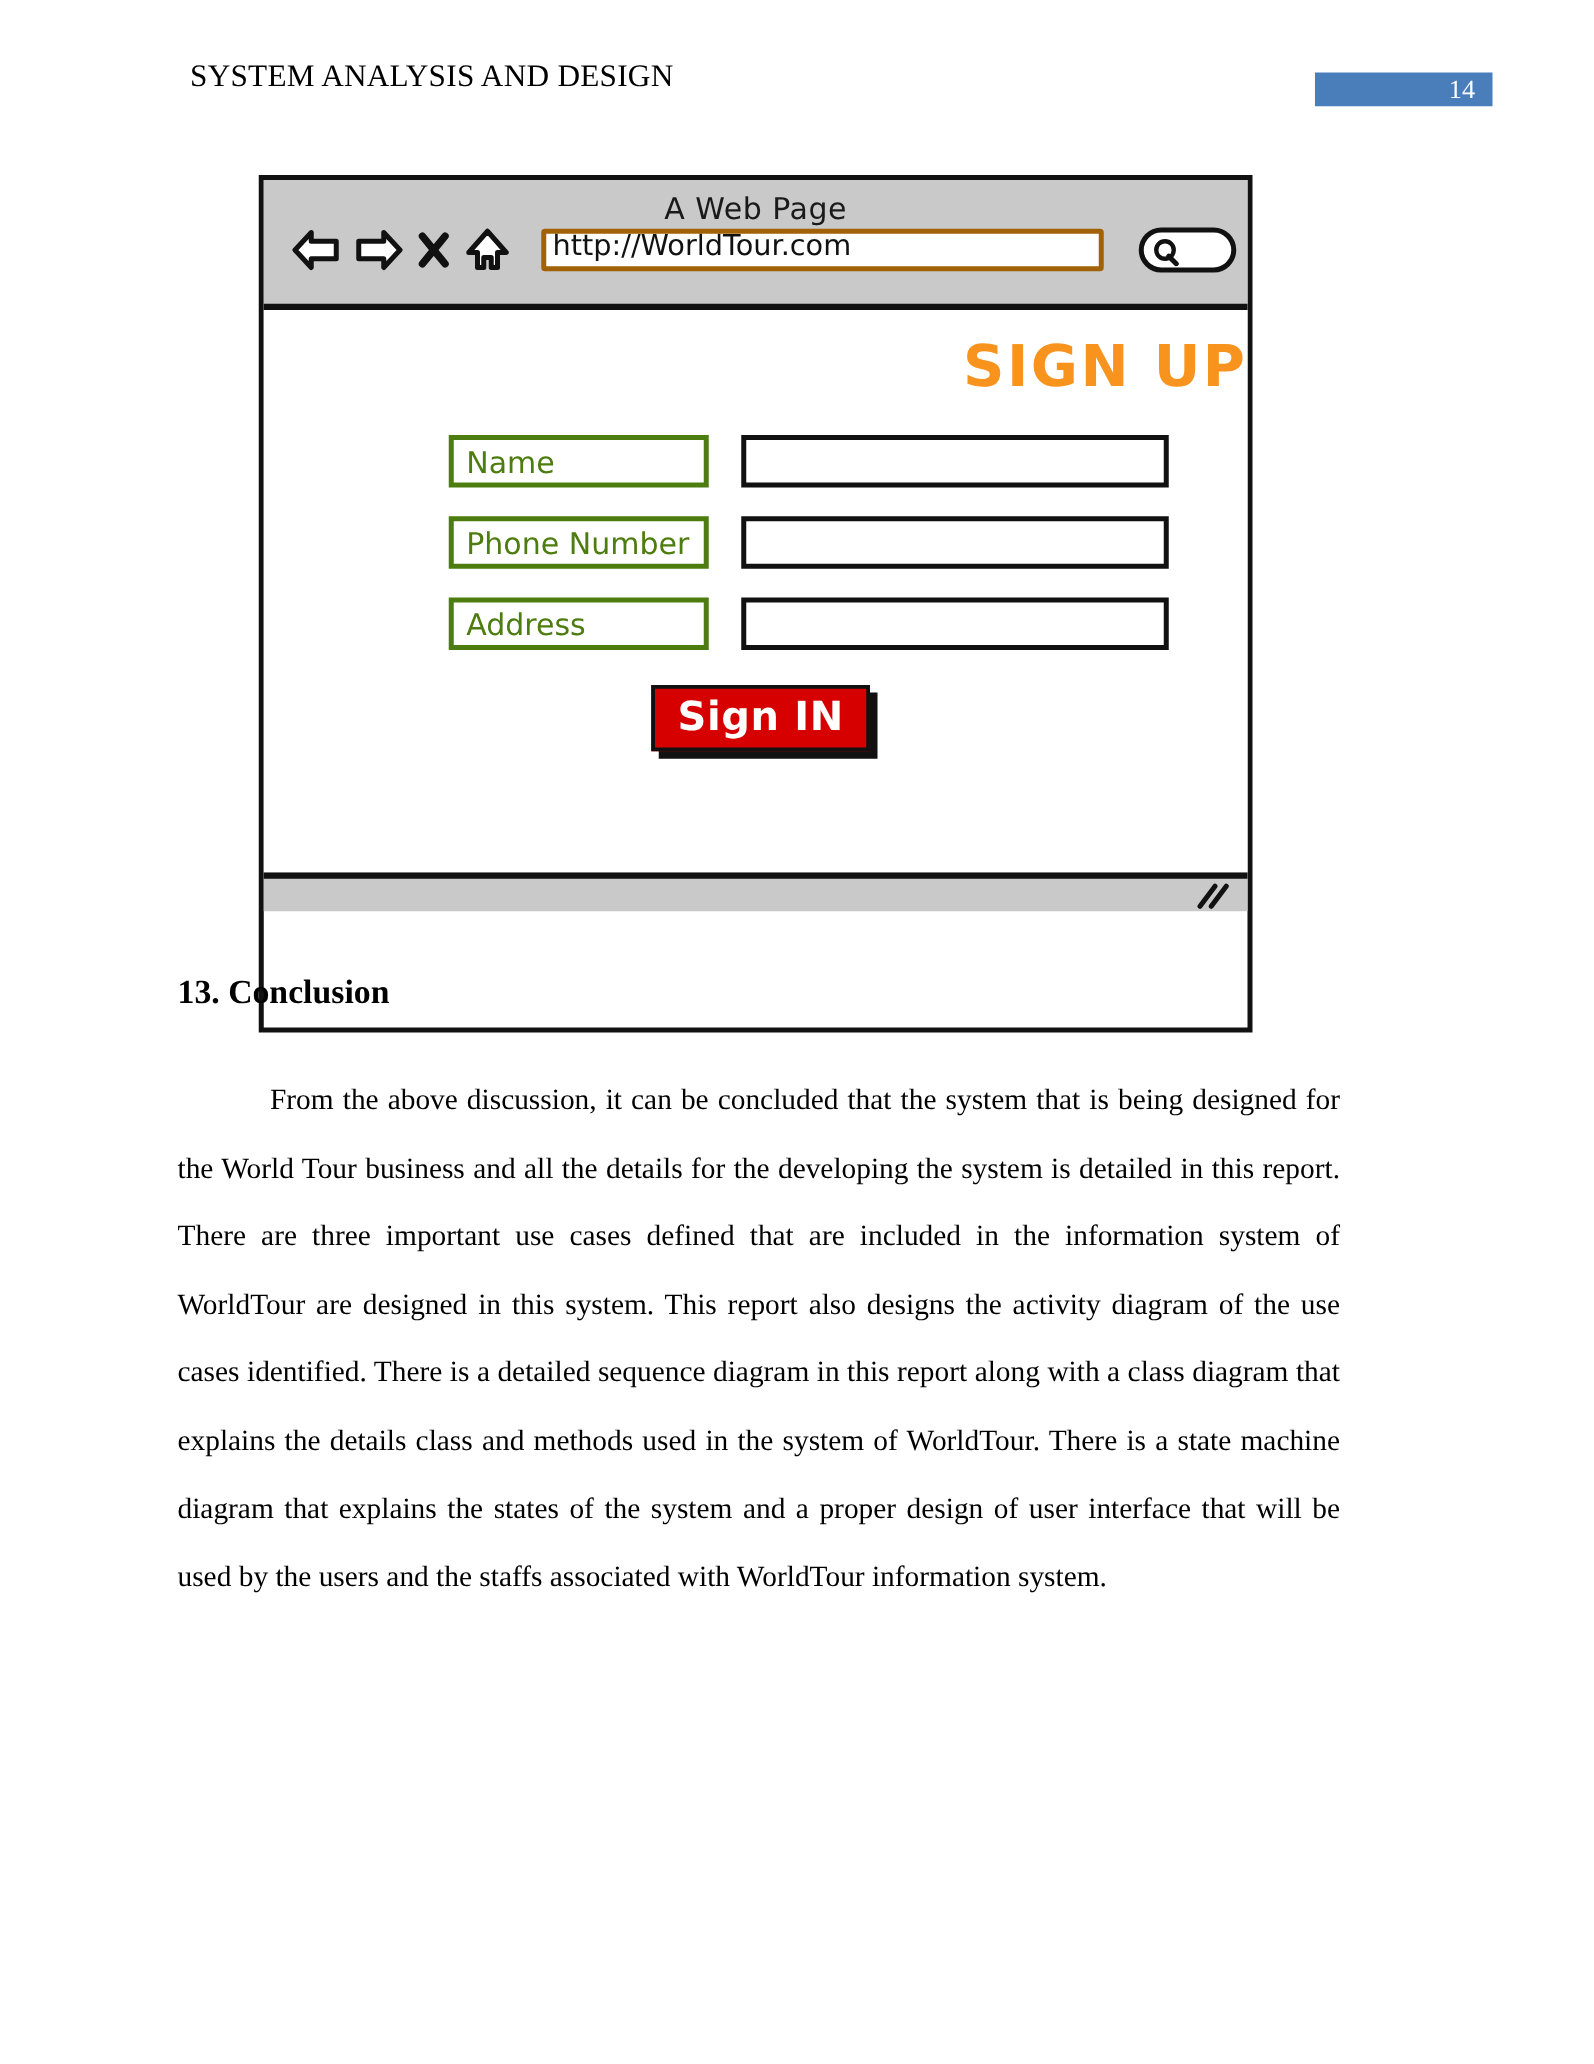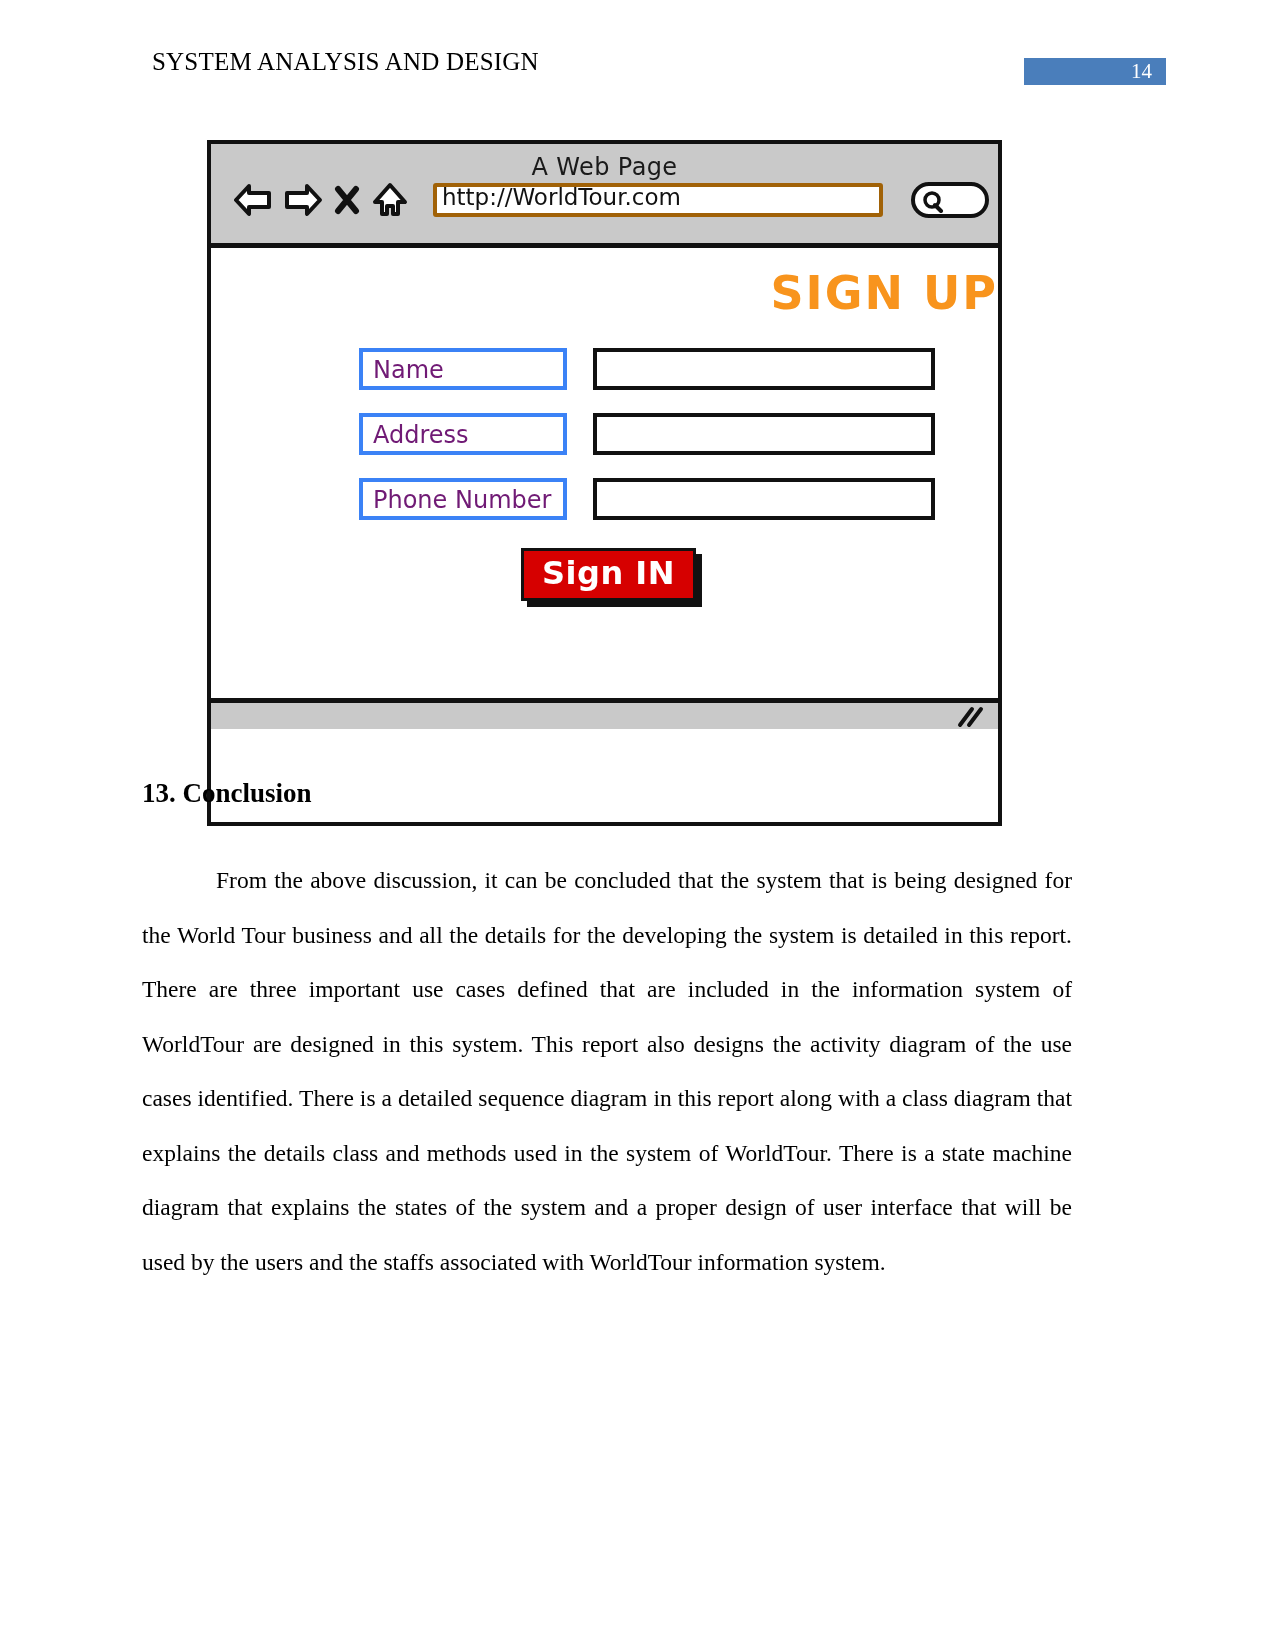--- a/index.html
+++ b/index.html
@@ -22,20 +22,21 @@
     background: #ffffff;
   }
 
   
   .doc-header {
     position: absolute;
     left: 0;
     top: 48px;
     width: 1231px;
     height: 44px;
+    padding-left: 28px;
   }
   .header-title {
     position: absolute;
     left: 152px;
     top: 0px;
     font-family: "Liberation Serif", serif;
     font-size: 25px;
     letter-spacing: 0.2px;
     color: #000000;
     white-space: nowrap;
@@ -157,26 +158,26 @@
   }
   .form-row {
     position: relative;
     height: 65px;
   }
   .field-label {
     position: absolute;
     left: 148px;
     width: 208px;
     height: 42px;
-    border: 4px solid #3b82f6;
+    border: 4px solid #4d7c0f;
     box-sizing: border-box;
     background: #ffffff;
     font-family: "DejaVu Sans", sans-serif;
     font-size: 24px;
-    color: #701a75;
+    color: #4d7c0f;
     line-height: 36px;
     padding-left: 10px;
     white-space: nowrap;
   }
   .field-input {
     position: absolute;
     left: 382px;
     width: 342px;
     height: 42px;
     border: 4px solid #111111;
@@ -295,25 +296,25 @@
 
     <div class="mock-body">
       <div class="signup-title">SIGN UP</div>
 
       <div class="form-rows">
         <div class="form-row">
           <div class="field-label">Name</div>
           <div class="field-input"></div>
         </div>
         <div class="form-row">
-          <div class="field-label">Address</div>
+          <div class="field-label">Phone Number</div>
           <div class="field-input"></div>
         </div>
         <div class="form-row">
-          <div class="field-label">Phone Number</div>
+          <div class="field-label">Address</div>
           <div class="field-input"></div>
         </div>
       </div>
 
       <div class="signin-wrap">
         <span class="signin-btn">Sign IN</span>
       </div>
     </div>
 
     <div class="mock-footer">

